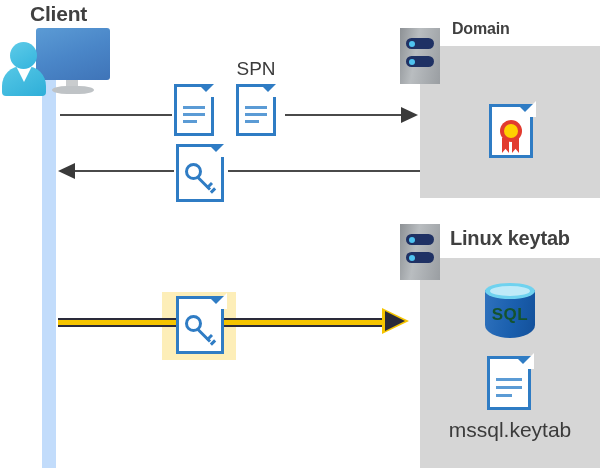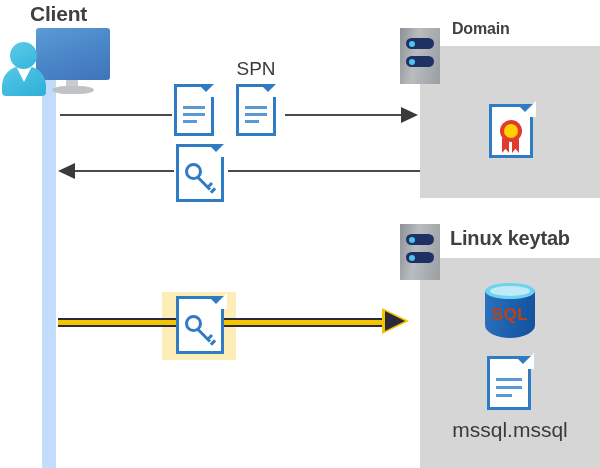--- a/index.html
+++ b/index.html
@@ -299,21 +299,21 @@
     left: 5px; top: 3px;
     width: 40px; height: 10px;
     border-radius: 50%;
     background: #bfeaf8;
   }
   .sql-text {
     position: absolute;
     left: 0; top: 22px;
     width: 50px;
     text-align: center;
-    color: #c2410c;
+    color: #14532d;
     font-size: 17px;
     font-weight: bold;
     letter-spacing: 0.5px;
     font-family: "Liberation Sans", sans-serif;
   }
 </style>
 </head>
 <body>
 
 <div id="stage">
@@ -431,15 +431,15 @@
 
   <div class="doc" style="left:487px;top:356px;width:44px;height:54px;">
     <div class="doc-body"></div>
     <div class="doc-fold"></div>
     <div class="doc-fold-cut"></div>
     <div class="doc-line" style="top:22px;width:26px;"></div>
     <div class="doc-line" style="top:30px;width:26px;"></div>
     <div class="doc-line" style="top:38px;width:16px;"></div>
   </div>
 
-  <div class="abs label-keytab">mssql.mssql</div>
+  <div class="abs label-keytab">mssql.keytab</div>
 
 </div>
 
 </body></html>

